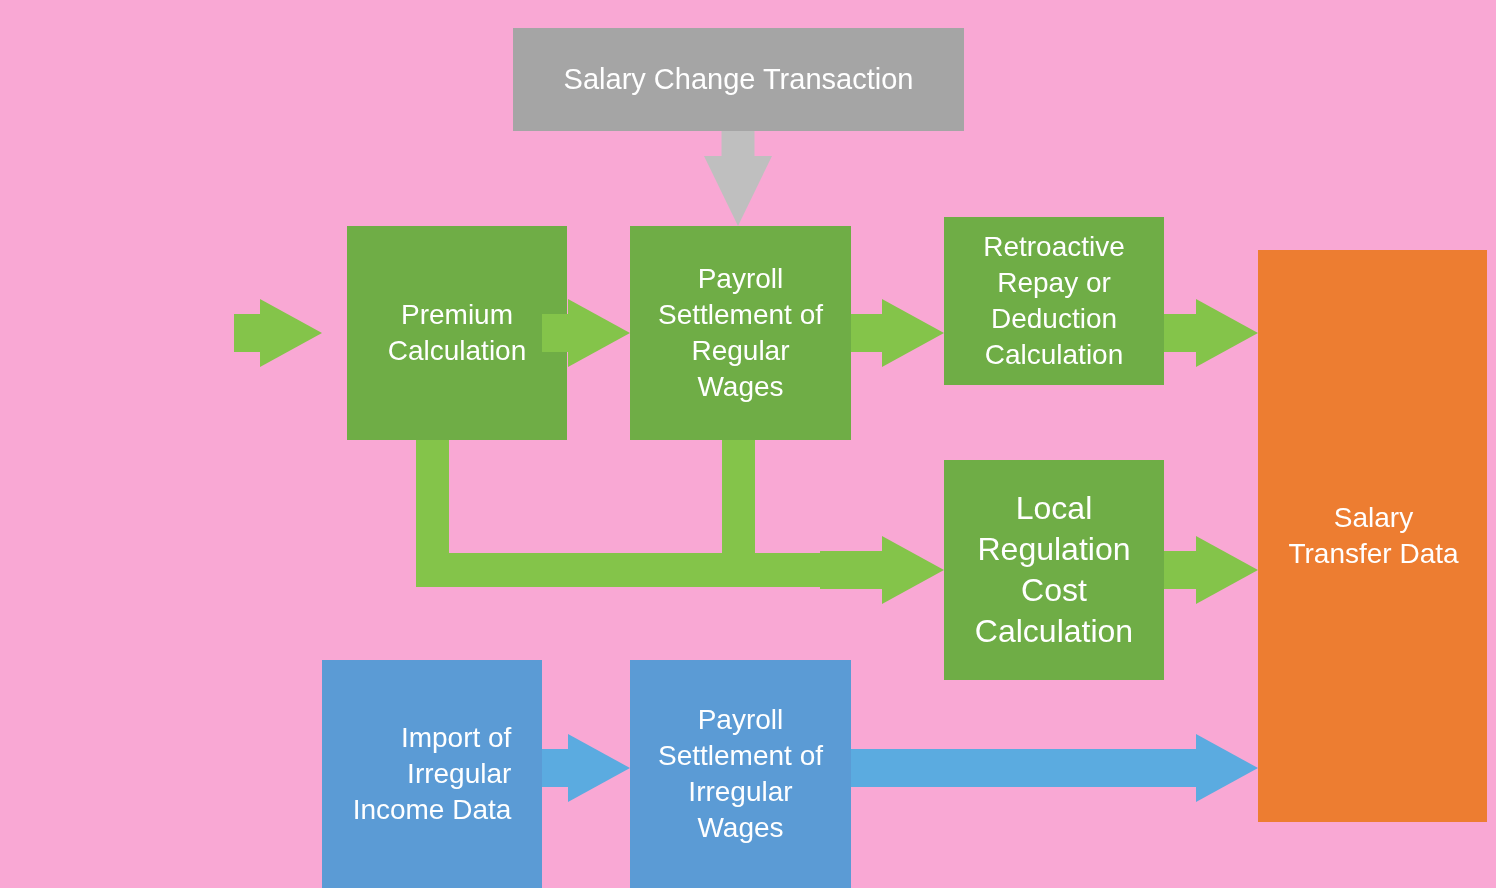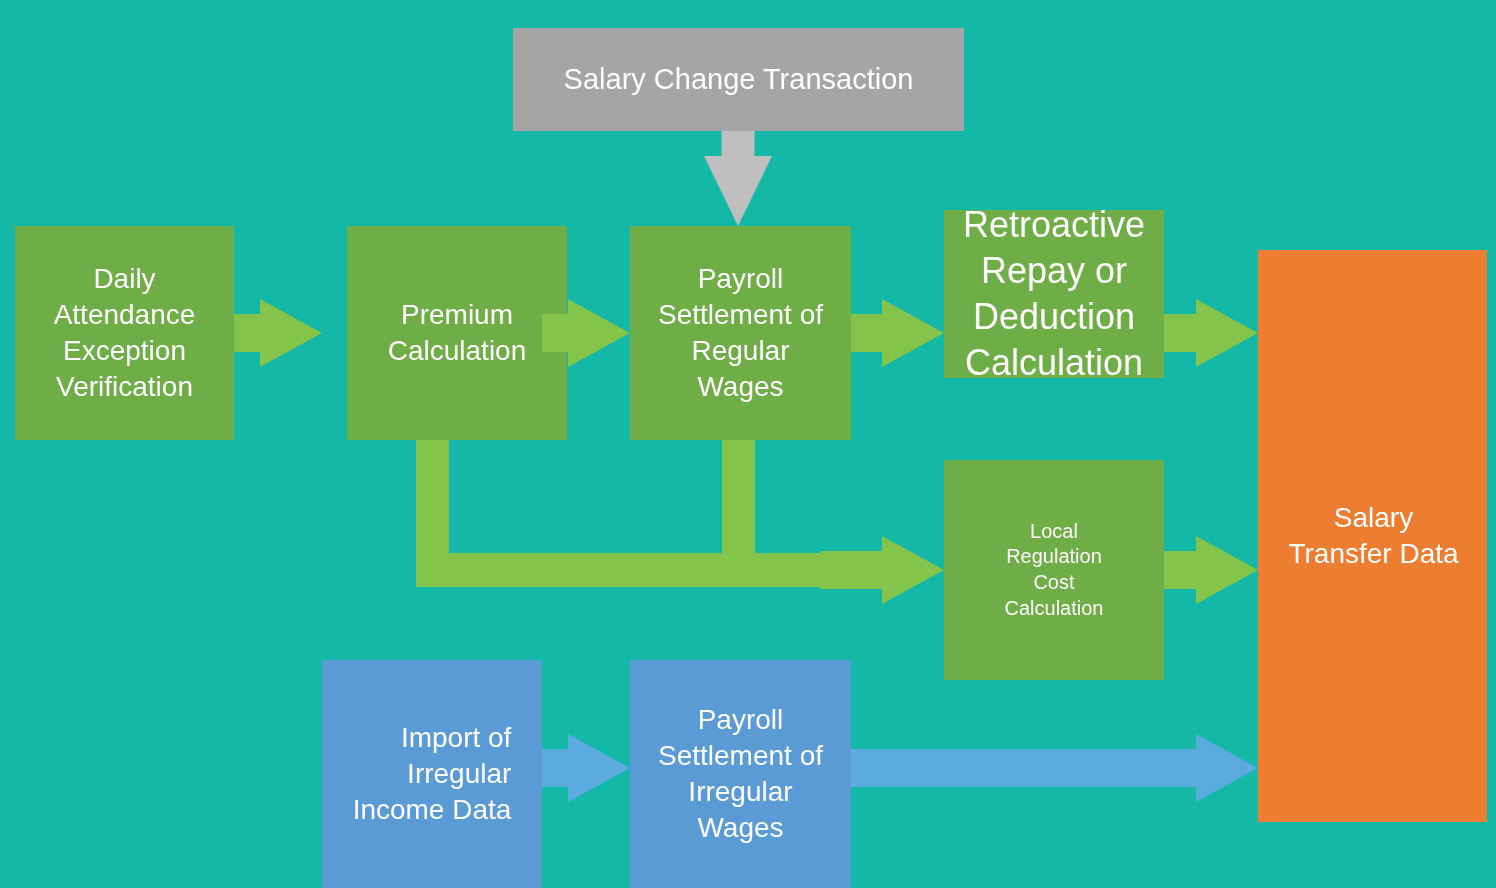--- a/index.html
+++ b/index.html
@@ -5,21 +5,21 @@
 <style>
   html, body {
     margin: 0;
     padding: 0;
     background: #000000;
   }
   #canvas {
     position: relative;
     width: 1496px;
     height: 888px;
-    background: #14b8a6;
+    background: #f9a8d4;
     overflow: hidden;
     font-family: "Liberation Sans", sans-serif;
   }
   .node {
     position: absolute;
     display: flex;
     align-items: center;
     justify-content: center;
     text-align: center;
     color: #ffffff;
@@ -94,24 +94,20 @@
 
 <div id="canvas">
 
   <div class="node gray" style="left:513px; top:28px; width:451px; height:103px; font-size:29px;">Salary Change Transaction</div>
 
   <div class="arrow-v" style="left:704px; top:131px; width:68px; height:95px;">
     <div class="shaft" style="height:25px;"></div>
     <div class="head"></div>
   </div>
 
-  <div class="node green" style="left:15px; top:226px; width:219px; height:214px; font-size:28px;">Daily
-Attendance
-Exception
-Verification</div>
 
   <div class="arrow-h g" style="left:234px; top:299px; width:88px; height:68px;">
     <div class="shaft" style="width:40px;"></div>
     <div class="head"></div>
   </div>
 
   <div class="node green" style="left:322px; top:226px; width:220px; height:214px; font-size:28px;margin-left:25px;">Premium
 Calculation</div>
 
   <div class="arrow-h g" style="left:542px; top:299px; width:88px; height:68px;">
@@ -122,42 +118,42 @@
   <div class="node green" style="left:630px; top:226px; width:221px; height:214px; font-size:28px;">Payroll
 Settlement of
 Regular
 Wages</div>
 
   <div class="arrow-h g" style="left:851px; top:299px; width:93px; height:68px;">
     <div class="shaft" style="width:45px;"></div>
     <div class="head"></div>
   </div>
 
-  <div class="node green" style="left:944px; top:210px; width:220px; height:168px; font-size:36px;">Retroactive
+  <div class="node green" style="left:944px; top:217px; width:220px; height:168px; font-size:28px;">Retroactive
 Repay or
 Deduction
 Calculation</div>
 
   <div class="arrow-h g" style="left:1164px; top:299px; width:94px; height:68px;">
     <div class="shaft" style="width:46px;"></div>
     <div class="head"></div>
   </div>
 
   <div class="conn" style="left:416px; top:440px; width:33px; height:147px;"></div>
 
   <div class="conn" style="left:722px; top:440px; width:33px; height:113px;"></div>
 
   <div class="conn" style="left:416px; top:553px; width:466px; height:34px;"></div>
 
   <div class="arrow-h g" style="left:820px; top:536px; width:124px; height:68px;">
     <div class="shaft" style="width:62px;"></div>
     <div class="head"></div>
   </div>
 
-  <div class="node green" style="left:944px; top:460px; width:220px; height:220px; font-size:20px;">Local
+  <div class="node green" style="left:944px; top:460px; width:220px; height:220px; font-size:32px;">Local
 Regulation
 Cost
 Calculation</div>
 
   <div class="arrow-h g" style="left:1164px; top:536px; width:94px; height:68px;">
     <div class="shaft" style="width:46px;"></div>
     <div class="head"></div>
   </div>
 
   <div class="node orange" style="left:1258px; top:250px; width:229px; height:572px; font-size:28px;">Salary

